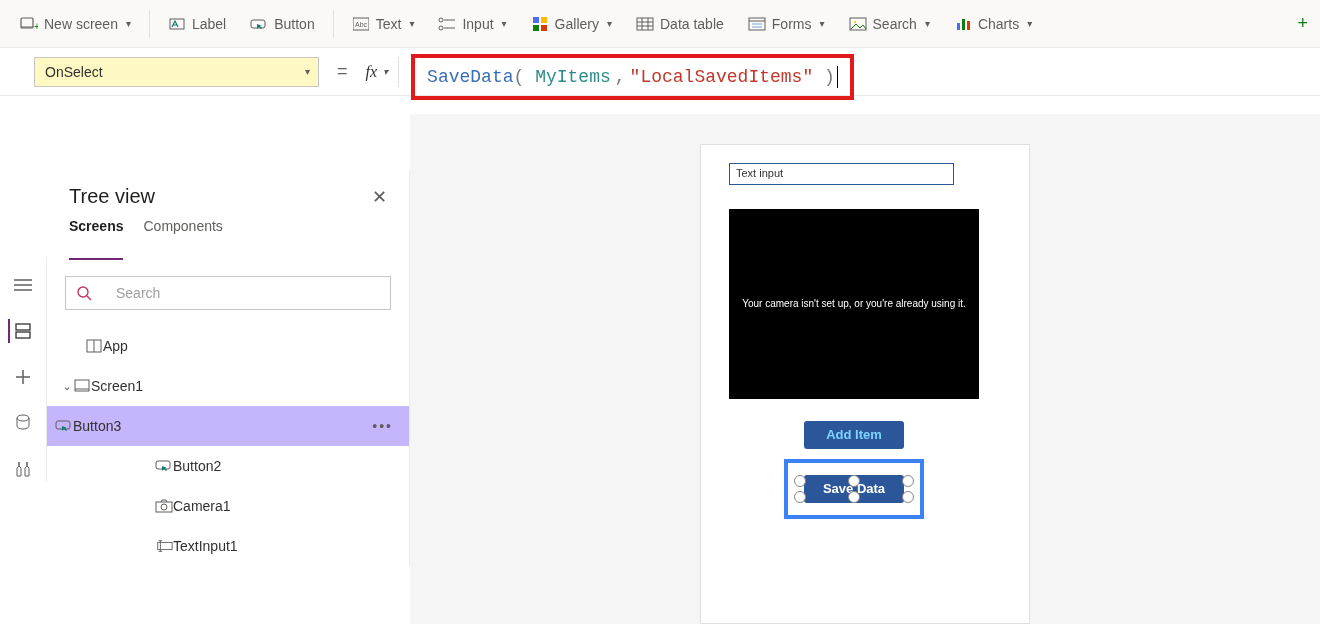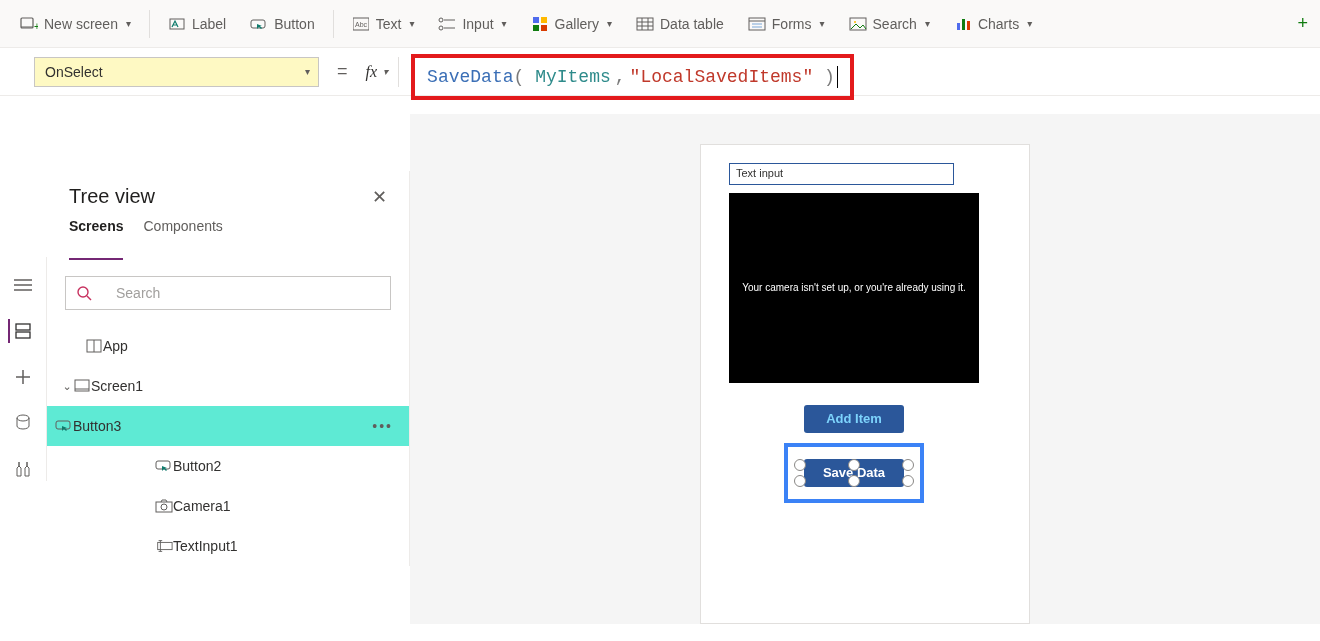--- a/index.html
+++ b/index.html
@@ -130,21 +130,21 @@
   .tree-item {
     display:flex; align-items:center; 
     height: 40px;
     padding: 0 16px 0 20px;
     cursor:pointer;
     font-size:14px;
   }
   .tree-item .ti-icon { width:18px; height:18px; display:flex; align-items:center; justify-content:center; color:#605e5c;}
   .tree-item.indent-1 { padding-left: 26px;}
   .tree-item.indent-2 { padding-left: 108px;}
-  .tree-item.selected { background:#5eead4;padding-left:8px;}
+  .tree-item.selected { background:#c4b5fd;padding-left:8px;}
   .tree-item .more { margin-left:auto; color:#605e5c; letter-spacing:2px;}
   .tree-item .chevy { font-size:11px; width:12px; display:inline-block; text-align:center; color:#605e5c;}
   
   .canvas-area {
     flex:1;
     background:#f5f5f5;
     display:flex;
     justify-content:center;
     padding-top:30px;
   }
@@ -157,21 +157,21 @@
     position: relative;
   }
   .text-input-ctrl {
     width: 225px; height:22px;
     border: 1.5px solid #2b579a;
     background:#fff;
     font-size:11px; color:#323130;
     padding: 3px 6px;
   }
   .camera-ctrl {
-    margin-top: 8px;
+    margin-top: 24px;
     width: 250px; height: 190px;
     background:#000;
     display:flex; align-items:center; justify-content:center;
     color:#fff; font-size:10px; text-align:center;
     padding: 0 10px;
   }
   .btn-add {
     margin-top: 22px;
     margin-left: 75px;
     width: 100px; height:28px;

